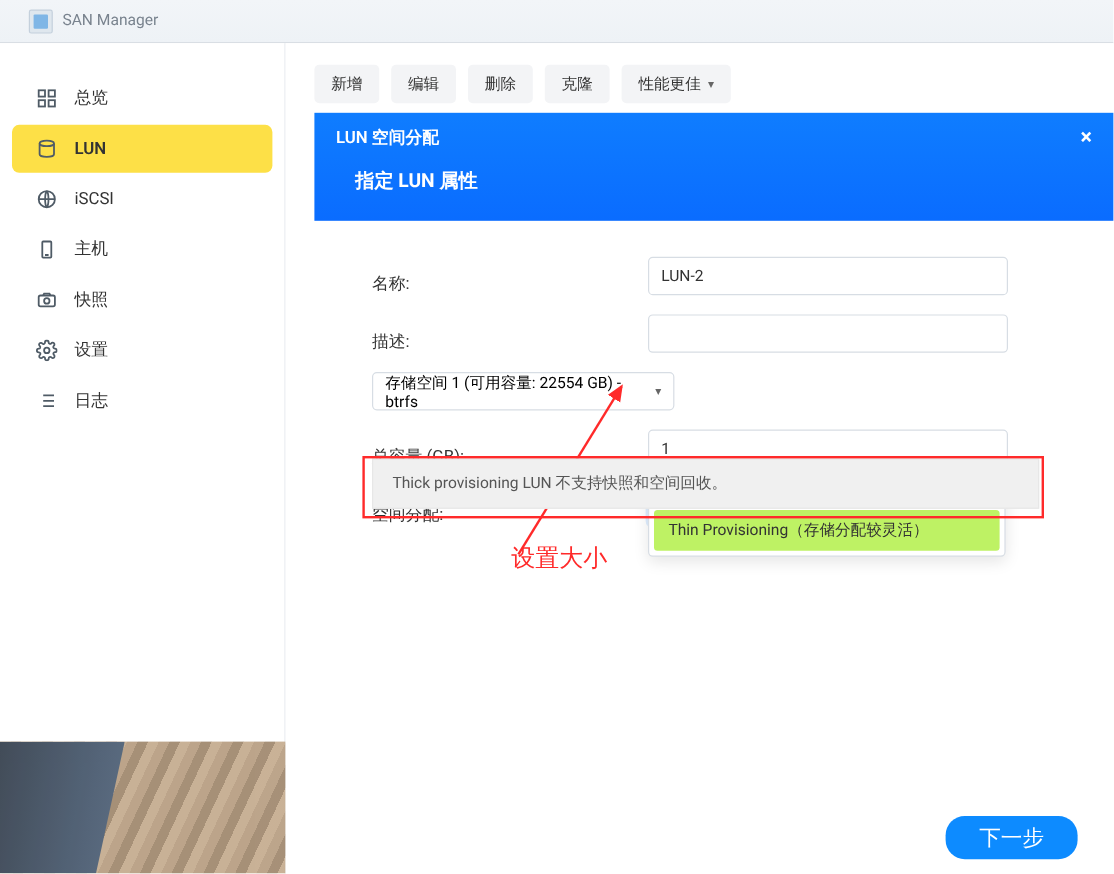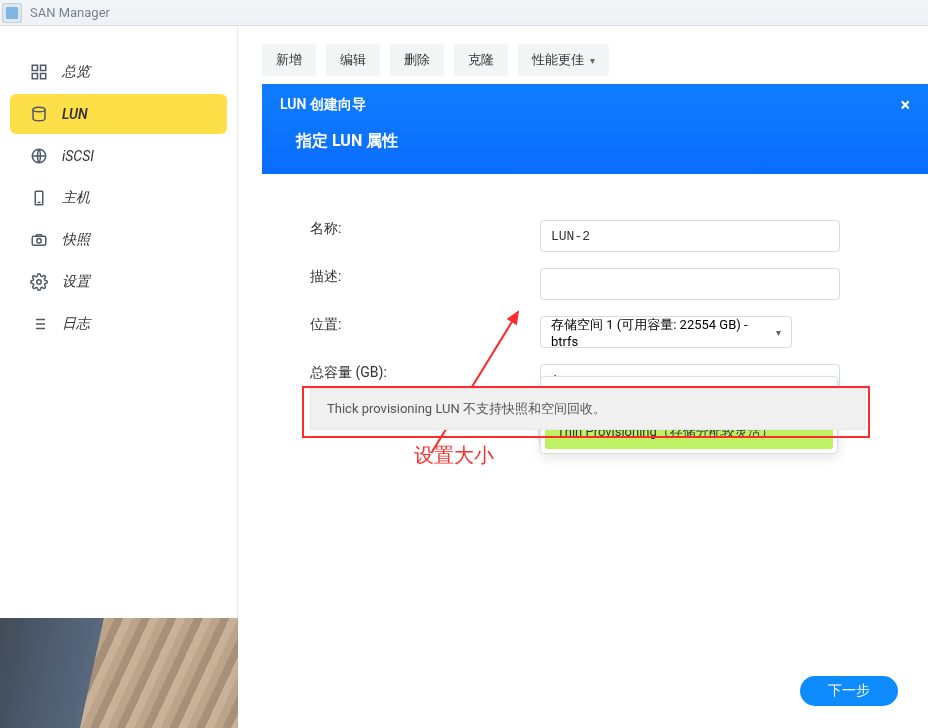--- a/index.html
+++ b/index.html
@@ -1,65 +1,65 @@
 <!DOCTYPE html>
 <html><head>
 <meta charset="utf-8">
 <style>
   * { box-sizing: border-box; margin: 0; padding: 0; font-family: -apple-system, BlinkMacSystemFont, "Segoe UI", Roboto, "Helvetica Neue", Arial, sans-serif; }
   body { width: 928px; height: 728px; overflow: hidden; background: #fff; position: relative; }
 
   
-  .app-header { height: 26px; background: linear-gradient(#f2f5f8,#eef2f6); border-bottom: 1px solid #d9dee4; display: flex; align-items: center; padding: 0 2px; color: #79838e; font-size: 13px; }
+  .app-header { height: 36px; background: linear-gradient(#f2f5f8,#eef2f6); border-bottom: 1px solid #d9dee4; display: flex; align-items: center; padding: 0 24px; color: #79838e; font-size: 13px; }
   .app-header .logo { width: 20px; height: 20px; background: #dfe7ee; border: 1px solid #c4d0dc; border-radius: 2px; position: relative; margin-right: 8px; }
   .app-header .logo::after { content:""; position:absolute; inset:3px; background:#7fb6e6; border-radius:1px; }
 
   
   .main { display: flex; height: calc(100% - 36px); }
   .sidebar { width: 238px; border-right: 1px solid #e7eaee; padding-top: 26px; background:#fff; }
-  .side-item { display:flex; align-items:center; height:40px; padding:0 20px; font-size:14px; color:#333; border-radius:6px; margin:0 10px 2px 10px; cursor:pointer;font-style:italic; }
+  .side-item { display:flex; align-items:center; height:40px; padding:0 20px; font-size:14px; color:#333; border-radius:6px; margin:0 10px 2px 10px; cursor:pointer; }
   .side-item.active { background:#fde047; font-weight:600; }
   .side-item .ico { width:18px; height:18px; margin-right:14px; color:#4f5b66; display:inline-flex; align-items:center; justify-content:center; }
 
   .content { flex:1; position:relative; background:#fff; }
 
   
   .toolbar { display:flex; gap:10px; padding:18px 24px; }
   .tbtn { background:#f3f4f6; color:#333; font-size:13px; padding:7px 14px; border-radius:4px; cursor:pointer; display:flex; align-items:center; }
   .tbtn .caret { margin-left:6px; font-size:10px; color:#666; }
 
   
   .wizard { position:absolute; left:24px; right:0; top:58px; bottom:0; background:#fff; }
   .wiz-header { background:#0d6efd; background:linear-gradient(#0f7dff,#0a6cff); color:#fff; }
   .wiz-hrow1 { display:flex; align-items:center; justify-content:space-between; padding:10px 18px 0 18px; font-weight:600; font-size:14px; }
   .wiz-close { font-size:18px; font-weight:bold; cursor:pointer; }
   .wiz-hrow2 { padding:16px 34px 22px; font-size:16px; font-weight:700; }
 
   .wiz-body { padding:30px 48px; position:relative; }
-  .frow { display:flex; align-items:flex-start; margin-bottom:16px;margin-top:16px; }
+  .frow { display:flex; align-items:flex-end; margin-bottom:16px; }
   .flabel { width:230px; font-size:14px; color:#333; }
-  .finput { width:300px; height:32px; border:1px solid #d7dde4; border-radius:4px; padding:0 10px; font-size:13px; color:#333; background:#fff;font-family:Liberation Mono, monospace; }
+  .finput { width:300px; height:32px; border:1px solid #d7dde4; border-radius:4px; padding:0 10px; font-size:13px; color:#333; background:#fff; }
   .fselect { width:252px; height:32px; border:1px solid #d7dde4; border-radius:4px; padding:0 10px; font-size:13px; display:flex; align-items:center; justify-content:space-between; background:#fff; cursor:pointer; }
   .fselect.active { border-color:#2b8dff; box-shadow:0 0 0 2px rgba(43,141,255,0.15); color:#1b64d8; }
   .fselect .caret { font-size:10px; color:#2b8dff; }
   .info-dot { width:18px; height:18px; border-radius:50%; background:#ecf3fb; color:#5a8bce; font-size:11px; display:flex; align-items:center; justify-content:center; margin-left:12px; font-style:italic; }
 
   
   .dropdown { position:absolute; left:278px; width:298px; background:#fff; border:1px solid #d7dde4; border-radius:4px; box-shadow:0 4px 12px rgba(0,0,0,0.1); padding:4px; }
   .ditem { padding:8px 12px; font-size:13px; color:#333; border-radius:3px; cursor:pointer; }
   .ditem.hover { background:#bef264; }
 
   
-  .anno-text { position:absolute; left:152px; top:268px; color:#ff2a2a; font-size:20px; font-weight:400; }
+  .anno-text { position:absolute; left:164px; top:268px; color:#ff2a2a; font-size:20px; font-weight:400; }
 
   
   .notice { position:absolute; left:48px; bottom:60px; right:62px; background:#f0f0f0; border:1px solid #e7e7e7; padding:11px 16px; font-size:13px; color:#555; }
   .notice-box-outline { position:absolute; left:40px; bottom:52px; right:58px; height:52px; border:2px solid #ff2a2a; pointer-events:none; }
 
-  .next-btn { position:absolute; right:30px; bottom:12px; background:#0d8bff; color:#fff; font-size:14px; padding:6px 28px; border-radius:16px; cursor:pointer; }
+  .next-btn { position:absolute; right:30px; bottom:12px; background:#0d8bff; color:#fff; font-size:18px; padding:6px 28px; border-radius:16px; cursor:pointer; }
 
   
   .bg-photo { position:absolute; left:0; bottom:0; width:238px; height:110px; background:
       repeating-linear-gradient(115deg,#b59b7e 0 8px,#9d8469 8px 16px,#c3a98b 16px 24px); opacity:0.9; }
   .bg-photo::before { content:""; position:absolute; left:0; top:0; width:56%; height:100%; background:linear-gradient(100deg,#2e3947 0%,#42546a 55%,#53677f 100%); clip-path:polygon(0 0,78% 0,60% 100%,0 100%); }
 
 </style>
 </head>
 <body>
 
@@ -161,37 +161,36 @@
         </div>
       <div class="tbtn">
           <span>性能更佳</span>
           <span class="caret">▾</span>
         </div>
     </div>
 
     <div class="wizard">
       <div class="wiz-header">
         <div class="wiz-hrow1">
-          <span>LUN 创建向导</span>
+          <span>LUN 空间分配</span>
           <span class="wiz-close">×</span>
         </div>
         <div class="wiz-hrow2">指定 LUN 属性</div>
       </div>
 
       <div class="wiz-body">
         <div class="frow">
           <div class="flabel">名称:</div>
           <input class="finput" value="LUN-2" style="">
         </div>
         <div class="frow">
           <div class="flabel">描述:</div>
           <input class="finput" value="" style="">
         </div>
         <div class="frow">
-          <div class="flabel">位置:</div>
           <div class="fselect">
             <span>存储空间 1 (可用容量: 22554 GB) - btrfs</span>
             <span class="caret" style="color:#666">▾</span>
           </div>
         </div>
         <div class="frow">
           <div class="flabel">总容量 (GB):</div>
           <input class="finput" value="1" style="">
         </div>
         <div class="frow">

